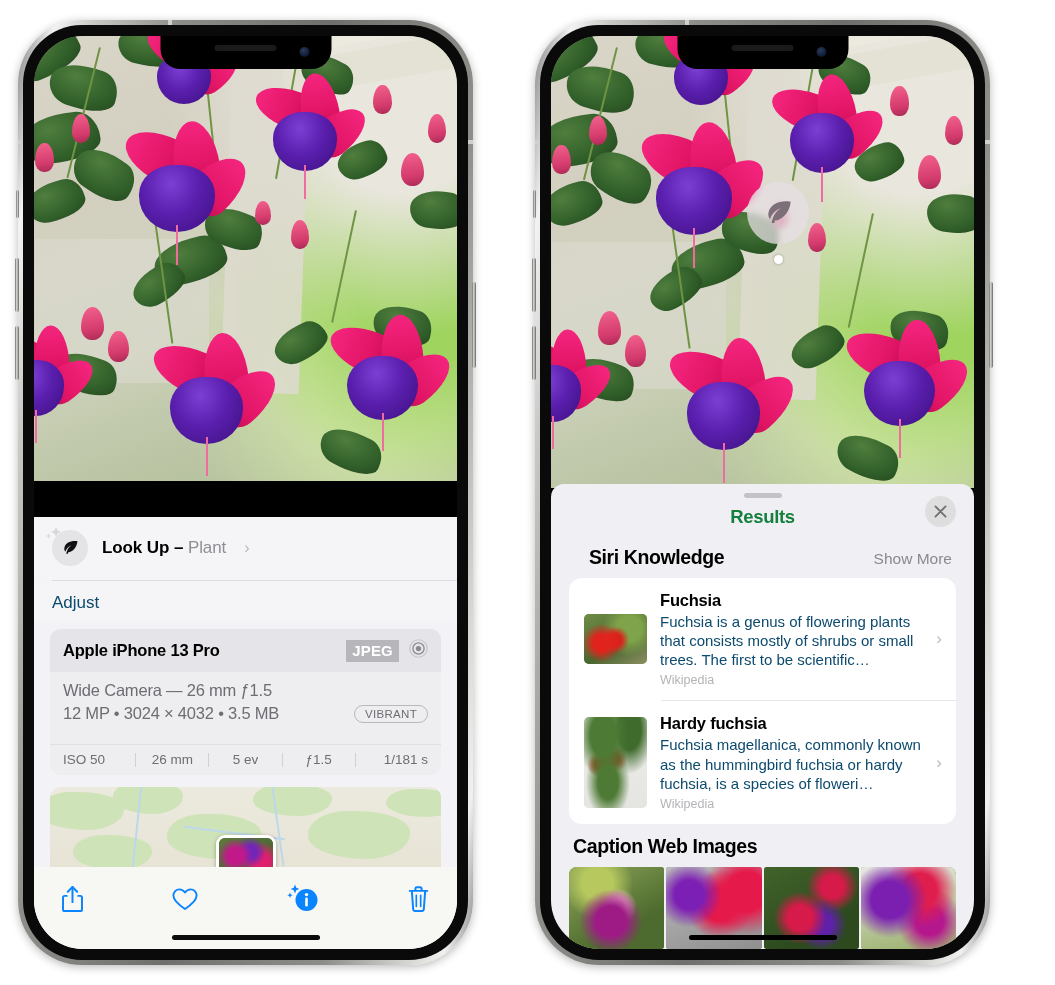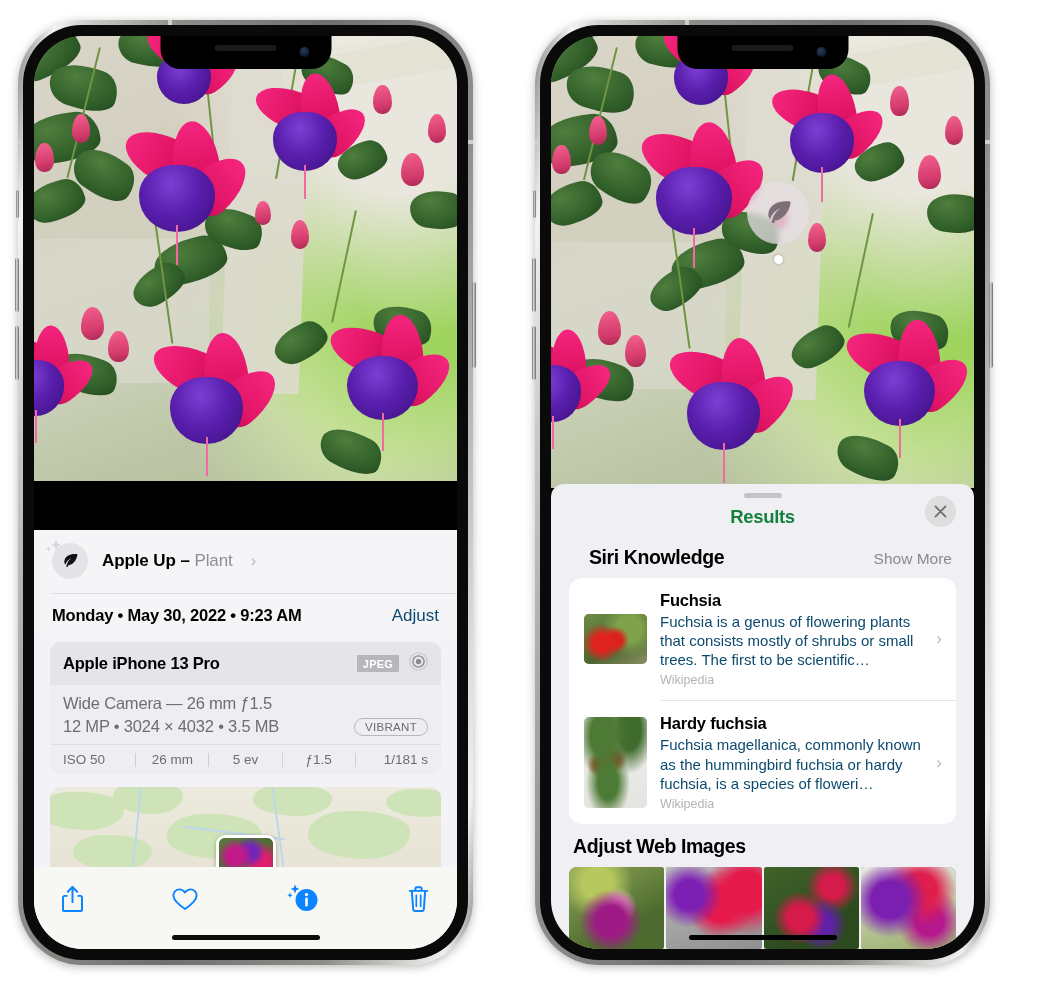--- a/index.html
+++ b/index.html
@@ -63,27 +63,27 @@
   .meta{background:#f5f5f7;padding:12px 18px 8px;}
   .meta-top{display:flex;align-items:baseline;justify-content:space-between;}
   .meta-date{font-size:16.5px;font-weight:700;color:#000;letter-spacing:-.2px;}
   .adjust{font-size:17px;color:#0c4a6e;}
   .meta-file{display:flex;align-items:center;gap:9px;margin-top:5px;font-size:16.5px;color:#8e8e93;}
 
   .camcard{margin:8px 16px 0;background:#eeeef1;border-radius:11px;overflow:hidden;}
   .cam-head{display:flex;align-items:center;justify-content:space-between;padding:9px 12px 9px 13px;background:#e5e5e9;}
   .cam-name{font-size:16.5px;font-weight:700;color:#000;letter-spacing:-.2px;}
   .cam-badges{display:flex;align-items:center;gap:9px;}
-  .jpeg{background:#b6b6bb;color:#fff;font-size:11px;font-weight:700;border-radius:0;padding:2.5px 6px;letter-spacing:.2px;}
+  .jpeg{background:#b6b6bb;color:#fff;font-size:15px;font-weight:700;border-radius:0;padding:2.5px 6px;letter-spacing:.2px;}
   .cam-body{padding:9px 13px 8px;}
   .cam-l1{font-size:16.5px;color:#6d6d72;letter-spacing:-.2px;}
   .cam-l2{display:flex;align-items:center;justify-content:space-between;margin-top:4px;}
   .cam-l2 span.t{font-size:16.5px;color:#6d6d72;letter-spacing:-.2px;}
   .vibrant{border:1px solid #b7b7bd;border-radius:11px;font-size:11.5px;color:#6d6d72;padding:2px 10px;letter-spacing:.3px;}
-  .exif{display:flex;align-items:center;border-top:1px solid #dfdfe3;padding:7px 10px 8px;}
+  .exif{display:flex;align-items:center;border-top:1px solid #dfdfe3;padding:7px 10px 8px;margin-top:13px;}
   .exif .cell{flex:1;text-align:center;font-size:13.5px;color:#6d6d72;}
   .exif .cell:first-child{text-align:left;padding-left:3px;}
   .exif .cell:last-child{text-align:right;padding-right:3px;}
   .exif .bar{width:1px;height:14px;background:#cfcfd4;}
 
   .mapcard{margin:12px 16px 0;height:80px;border-radius:11px 11px 0 0;overflow:hidden;position:relative;
            background:linear-gradient(180deg,#eceade,#e7e4d6);}
   .mgreen{position:absolute;background:#cfe3b8;border-radius:40% 55% 45% 60%/50% 45% 55% 50%;}
   .mroad{position:absolute;background:#bcd8ea;}
   .pin{position:absolute;left:50%;bottom:-14px;transform:translateX(-50%);width:54px;height:40px;border-radius:9px;
@@ -240,29 +240,28 @@
               <svg width="22" height="22" viewBox="0 0 22 22">
                 <path d="M13 2 l1.5 3.6 L18 7 l-3.5 1.4 L13 12 l-1.5-3.6 L8 7 l3.5-1.4Z" fill="#d7d7dc"></path>
                 <path d="M5.5 8 l.9 2 l2 .9 l-2 .9 l-.9 2 l-.9-2 l-2-.9 l2-.9Z" fill="#dededf"></path>
               </svg>
             </span>
             <span class="leaf-badge">
               <svg width="20" height="20" viewBox="0 0 24 24">
                 <path d="M21 4c-7.5-1.2-14 1.6-15.6 7.1-.6 2.2-.1 4.1 1 5.3 1.2-3.6 3.8-6.3 7.4-7.7-2.9 1.9-4.9 4.6-5.8 8.1-.2.7-.4 1.5-.5 2.2h2c.1-.6.2-1.2.4-1.8C13 17.6 20 13.2 21 4Z" fill="#111114"></path>
               </svg>
             </span>
-            <span class="lookup-txt"><span>Apple Up – </span><span class="sub">Plant</span></span>
+            <span class="lookup-txt"><span>Look Up – </span><span class="sub">Plant</span></span>
             <span class="chev">›</span>
           </div>
 
           <div class="divline"></div>
 
           <div class="meta">
             <div class="meta-top">
-              <div class="meta-date">Monday • May 30, 2022 • 9:23 AM</div>
               <div class="adjust">Adjust</div>
             </div>
           </div>
 
           <div class="camcard">
             <div class="cam-head">
               <div class="cam-name">Apple iPhone 13 Pro</div>
               <div class="cam-badges">
                 <span class="jpeg">JPEG</span>
                 <span>
@@ -523,21 +522,21 @@
               <span class="ktxt">
                 <span class="ktitle" style="display:block">Hardy fuchsia</span>
                 <span class="kdesc" style="display:block">Fuchsia magellanica, commonly known as the hummingbird fuchsia or hardy fuchsia, is a species of floweri…</span>
                 <span class="ksrc" style="display:block">Wikipedia</span>
               </span>
               <span class="kchev">›</span>
             </div>
           </div>
 
           <div class="simhead">
-            <span class="sec-title">Adjust Web Images</span>
+            <span class="sec-title">Caption Web Images</span>
           </div>
 
           <div class="simstrip">
             <span class="sim">
               <span style="position:absolute;inset:0;background:
                  radial-gradient(circle at 44% 66%,#9e1b86 0 20%,transparent 42%),
                  radial-gradient(circle at 52% 48%,#f0b3c8 0 12%,transparent 28%),
                  radial-gradient(circle at 30% 20%,#b7c95e 0 16%,transparent 38%),
                  linear-gradient(150deg,#8fa65a,#4d6b2e 70%);"></span>
             </span>

